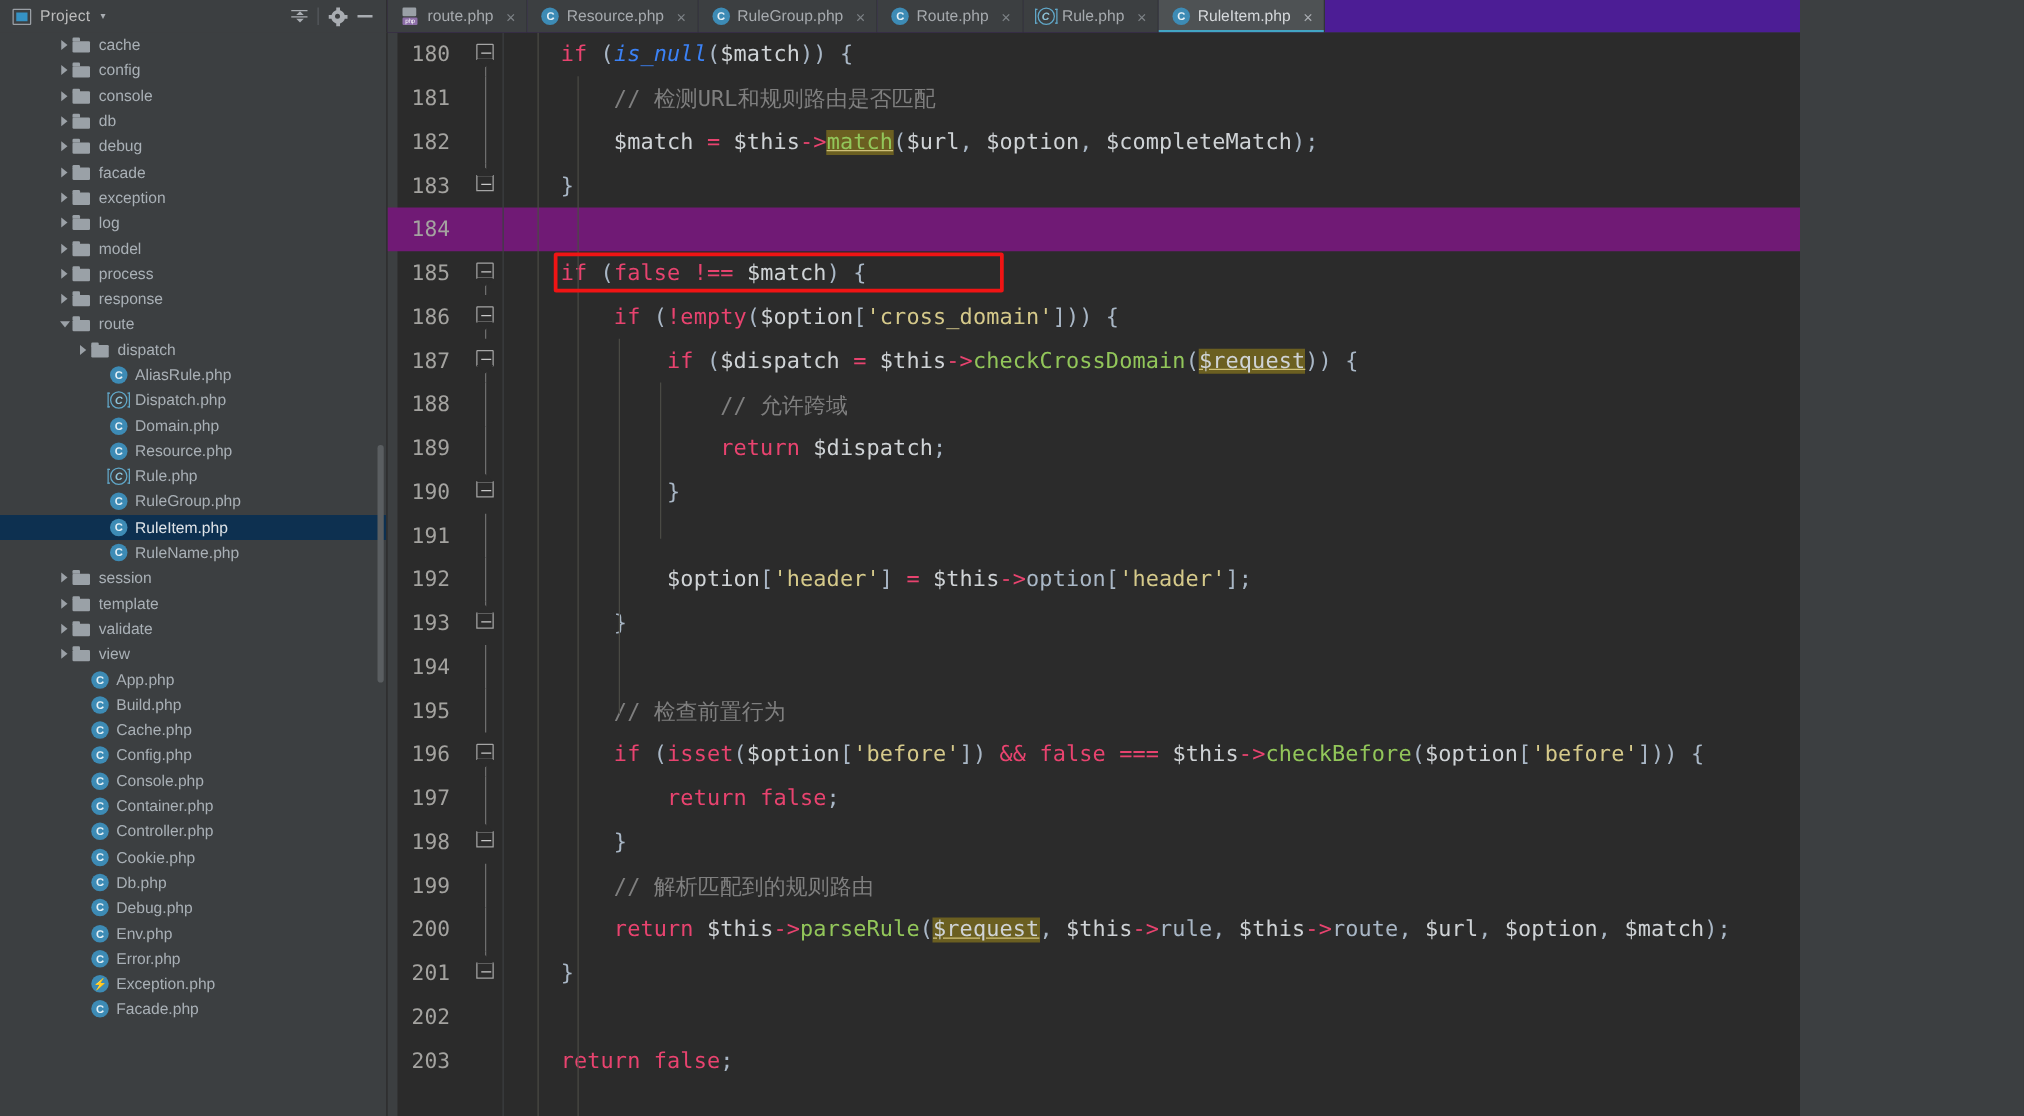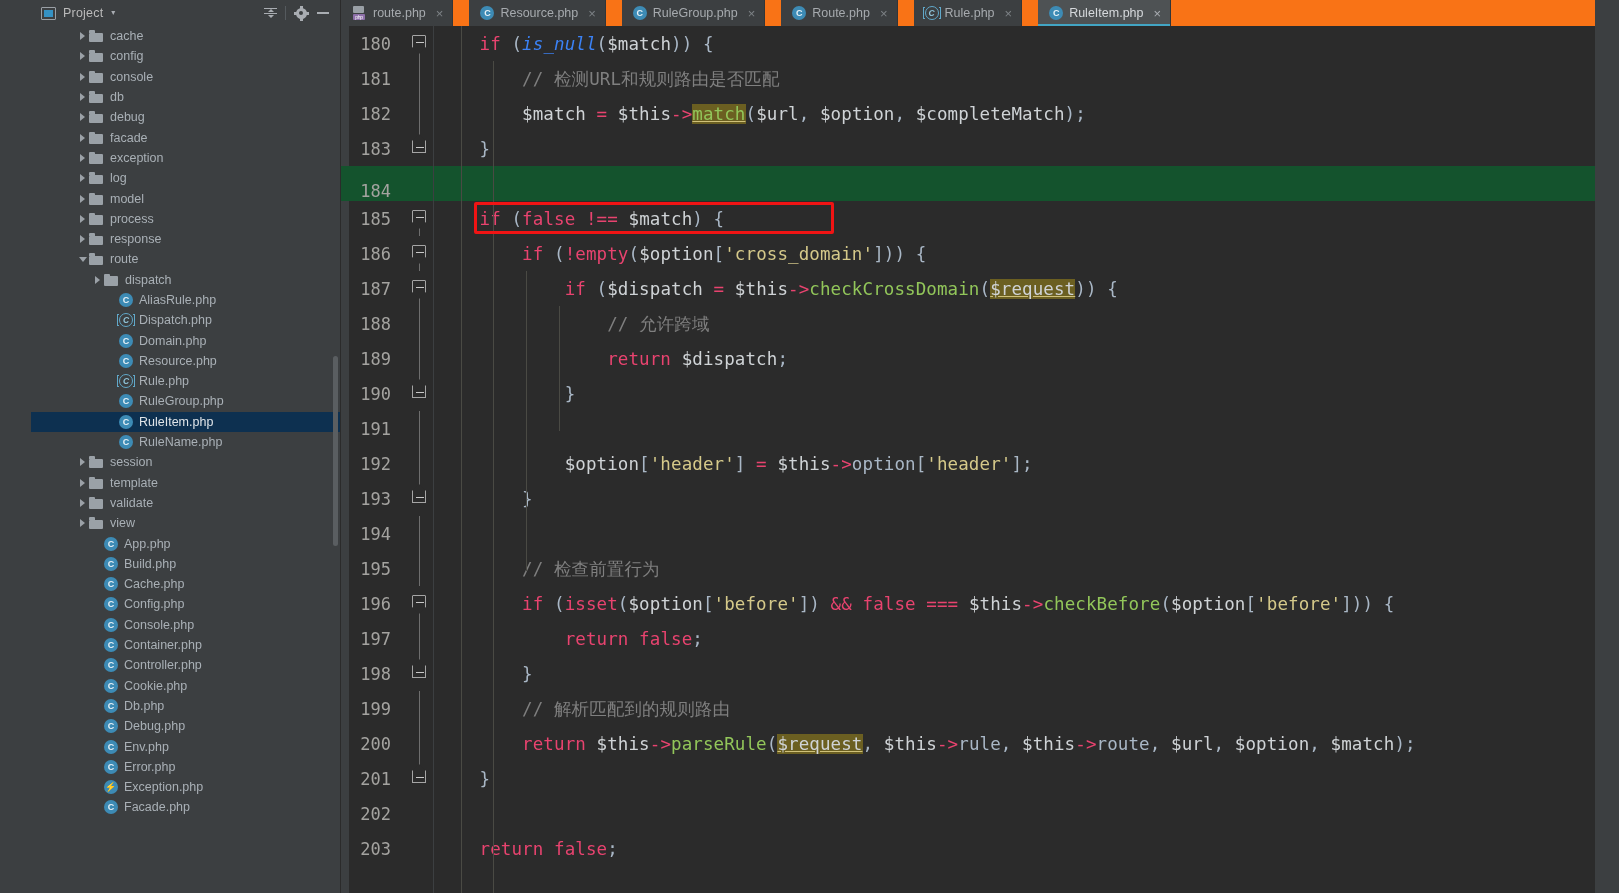--- a/index.html
+++ b/index.html
@@ -5,21 +5,21 @@
 <style>
   * { box-sizing: border-box; }
   html, body {
     margin: 0; padding: 0;
     width: 1619px; height: 893px;
     overflow: hidden;
     background: #3c3f41;
     font-family: "Liberation Sans", sans-serif;
     -webkit-font-smoothing: antialiased;
   }
-  #app { position: relative; width: 1595px; height: 893px; display: flex; flex-direction: column; padding-left: 31px; }
+  #app { position: relative; width: 1440px; height: 893px; display: flex; flex-direction: column; }
 
   
   .top-row { display: flex; height: 26px; flex: 0 0 26px; background: #3c3f41; }
 
   .proj-header {
     width: 310px; flex: 0 0 310px;
     background: #3c3f41;
     display: flex; align-items: center;
     padding: 0 6px 0 10px;
     border-right: 1px solid #2b2b2b;
@@ -48,21 +48,21 @@
   .icon-gear .hole { position: absolute; left: 4.5px; top: 4.5px; width: 4px; height: 4px; background: #3c3f41; border-radius: 50%; }
   .icon-gear span { position: absolute; background: #a9adb2; }
   .icon-gear .t1 { left: 5px; top: -1px; width: 3px; height: 4px; }
   .icon-gear .t2 { left: 5px; top: 10px; width: 3px; height: 4px; }
   .icon-gear .t3 { left: -1px; top: 5px; width: 4px; height: 3px; }
   .icon-gear .t4 { left: 10px; top: 5px; width: 4px; height: 3px; }
 
   .icon-minimize { width: 12px; height: 2px; background: #a9adb2; }
 
   
-  .tabbar { flex: 1 1 auto; display: flex; align-items: stretch; background: #f97316; overflow: hidden; gap: 16px; }
+  .tabbar { flex: 1 1 auto; display: flex; align-items: stretch; background: #4c1d95; overflow: hidden; }
   .tab {
     display: flex; align-items: center; gap: 6px;
     padding: 0 9px 0 11px;
     background: #3c3f41; color: #a6aaae; font-size: 12.5px;
     border-right: 1px solid #323538;
     position: relative; white-space: nowrap; cursor: default;
   }
   .tab.active { background: #4e5254; color: #d6d9dc; }
   .tab.active::after { content: ""; position: absolute; left: 0; right: 0; bottom: 0; height: 2.5px; background: #42a5c4; }
   .tab .close { color: #7d8286; font-size: 13px; margin-left: 4px; line-height: 1; }
@@ -126,21 +126,21 @@
 
   
   .editor { flex: 1 1 auto; position: relative; background: #2b2b2b; overflow: hidden; }
   .gutter-bg { position: absolute; left: 0; top: 0; bottom: 0; width: 8px; background: #3c3f41; }
   .lines { position: absolute; inset: 0; }
   .line {
     position: relative; height: 35px; display: flex; align-items: center;
     font-family: "DejaVu Sans Mono", "Liberation Mono", monospace;
     font-size: 17.5px;
   }
-  .line.current { background: #14532d; align-items: flex-end; }
+  .line.current { background: #701a75; }
   .ln {
     width: 64px; flex: 0 0 64px; text-align: right; padding-right: 14px;
     color: #a4a3a0; font-size: 17px; user-select: none;
     font-family: "DejaVu Sans Mono", "Liberation Mono", monospace;
   }
   .fold { width: 28px; flex: 0 0 28px; position: relative; height: 35px; }
   .fold .vline { position: absolute; left: 13.5px; top: 0; bottom: 0; width: 1px; background: #6e6e6e; }
   .fold .vline.half-top { top: 0; height: 17.5px; }
   .fold .vline.half-bot { top: 17.5px; bottom: 0; }
   .fold .marker {

